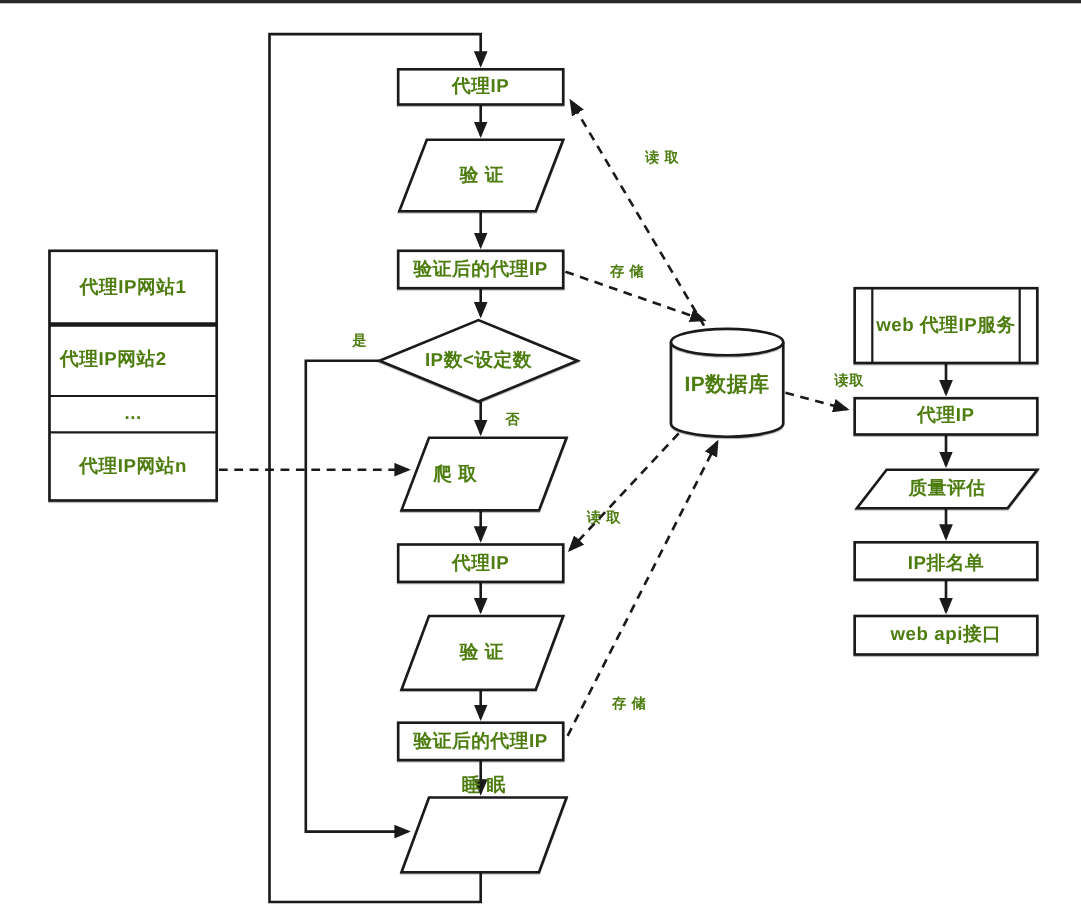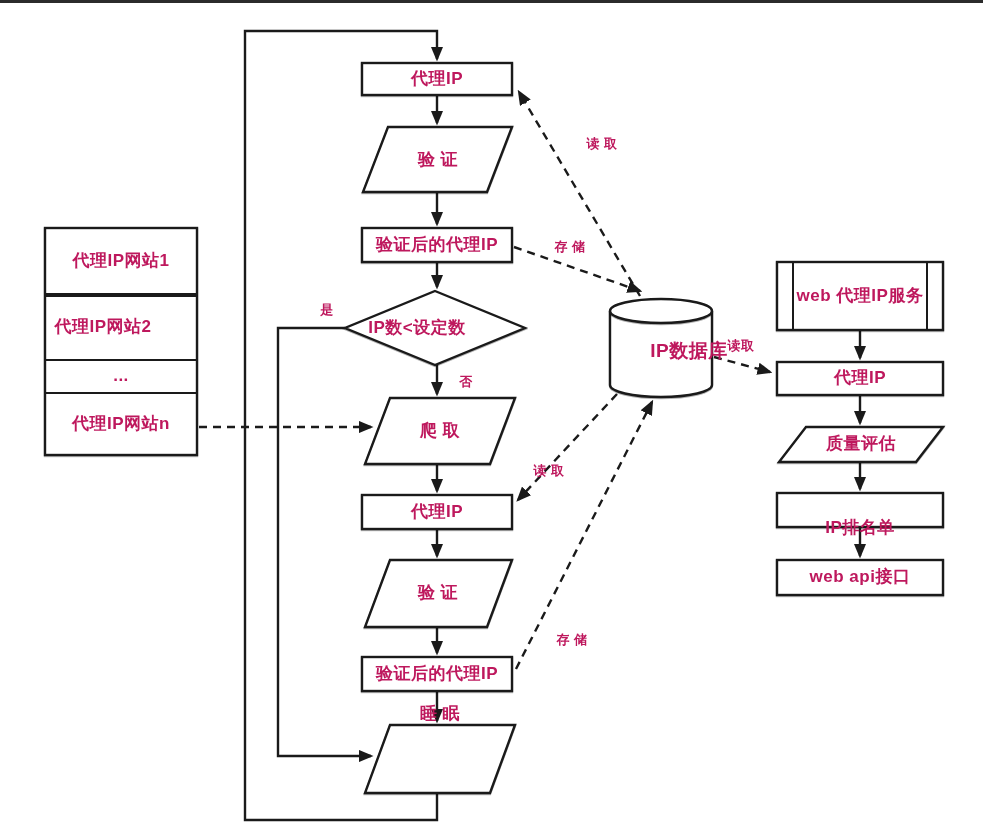--- a/index.html
+++ b/index.html
@@ -16,24 +16,24 @@
   }
   svg{position:absolute;left:0;top:0;}
   .shape{fill:#ffffff;stroke:#1a1a1a;stroke-width:2.4;filter:drop-shadow(0 1.5px 0.6px rgba(0,0,0,0.30));}
   .bar{stroke:#1a1a1a;stroke-width:2;}
   .conn{fill:none;stroke:#1a1a1a;stroke-width:2.4;}
   .dash{fill:none;stroke:#1a1a1a;stroke-width:2.4;stroke-dasharray:8 6;}
   .sep{stroke:#1a1a1a;stroke-width:2;}
   .sep-thick{stroke:#1a1a1a;stroke-width:4;}
   .lbl{
     position:absolute;transform:translate(-50%,-50%);
-    color:#be185d;font-size:17px;font-weight:600;white-space:nowrap;
+    color:#4d7c0f;font-size:17px;font-weight:600;white-space:nowrap;
     letter-spacing:.5px;text-align:center;line-height:1.3;
   }
-  .lbl-db{font-size:19px;margin-left:28px;}
+  .lbl-db{font-size:19px;}
   .lbl-wrap{white-space:normal;width:128px;font-size:17px;}
   .lbl-edge{font-size:13px;}
 </style>
 </head>
 <body>
 
 <div id="canvas">
   <div id="topbar"></div>
 
   <svg width="983" height="828" viewBox="0 0 983 828">
@@ -91,39 +91,39 @@
     <line class="bar" x1="927" y1="262" x2="927" y2="330"></line>
     <rect class="shape" x="777" y="362" width="166" height="33"></rect>
     <polygon class="shape" points="806,427 943,427 916,462 779,462"></polygon>
     <rect class="shape" x="777" y="493" width="166" height="34"></rect>
     <rect class="shape" x="777" y="560" width="166" height="35"></rect>
   </svg>
 
   <div class="lbl" style="left:437px;top:79px">代理IP</div>
   <div class="lbl" style="left:438px;top:160px">验 证</div>
   <div class="lbl" style="left:437px;top:245px">验证后的代理IP</div>
-  <div class="lbl" style="left:417px;top:328px">IP数&lt;设定数</div>
-  <div class="lbl" style="left:440px;top:431px">爬 取</div>
+  <div class="lbl" style="left:435px;top:328px">IP数&lt;设定数</div>
+  <div class="lbl" style="left:414px;top:431px">爬 取</div>
   <div class="lbl" style="left:437px;top:512px">代理IP</div>
   <div class="lbl" style="left:438px;top:593px">验 证</div>
   <div class="lbl" style="left:437px;top:674px">验证后的代理IP</div>
   <div class="lbl" style="left:440px;top:714px">睡 眠</div>
   <div class="lbl lbl-db" style="left:661px;top:351px">IP数据库</div>
 
   <div class="lbl" style="left:121px;top:261px">代理IP网站1</div>
   <div class="lbl" style="left:103px;top:327px">代理IP网站2</div>
   <div class="lbl" style="left:121px;top:376px">...</div>
   <div class="lbl" style="left:121px;top:424px">代理IP网站n</div>
 
   <div class="lbl lbl-wrap" style="left:860px;top:296px">web 代理IP服务</div>
   <div class="lbl" style="left:860px;top:378px">代理IP</div>
   <div class="lbl" style="left:861px;top:444px">质量评估</div>
-  <div class="lbl" style="left:860px;top:528px">IP排名单</div>
+  <div class="lbl" style="left:860px;top:512px">IP排名单</div>
   <div class="lbl" style="left:860px;top:577px">web api接口</div>
 
   <div class="lbl lbl-edge" style="left:327px;top:310px">是</div>
   <div class="lbl lbl-edge" style="left:466px;top:382px">否</div>
   <div class="lbl lbl-edge" style="left:602px;top:144px">读 取</div>
   <div class="lbl lbl-edge" style="left:570px;top:247px">存 储</div>
   <div class="lbl lbl-edge" style="left:549px;top:471px">读 取</div>
   <div class="lbl lbl-edge" style="left:572px;top:640px">存 储</div>
-  <div class="lbl lbl-edge" style="left:741px;top:346px">读取</div>
+  <div class="lbl lbl-edge" style="left:772px;top:346px">读取</div>
 </div>
 
 </body></html>

